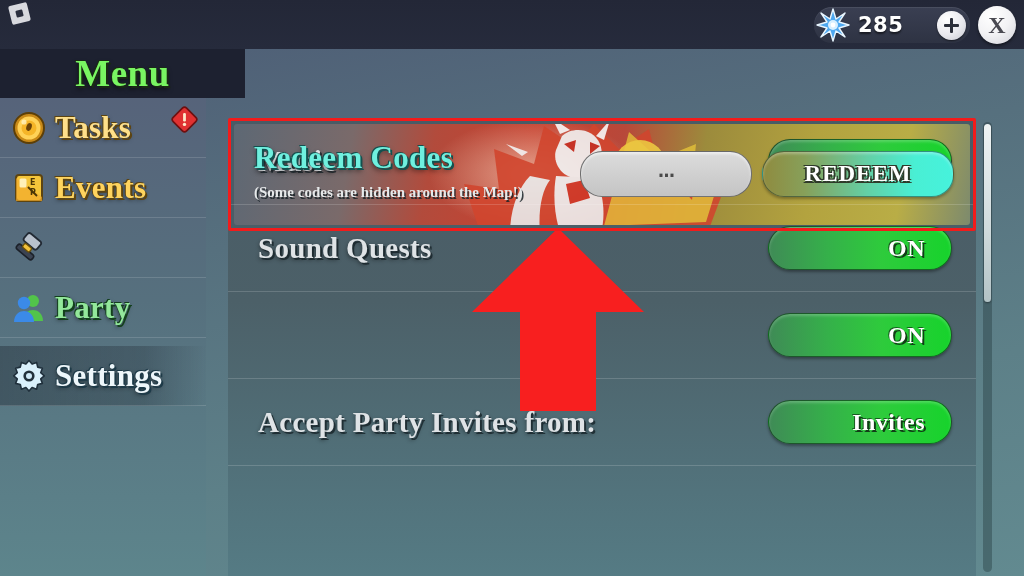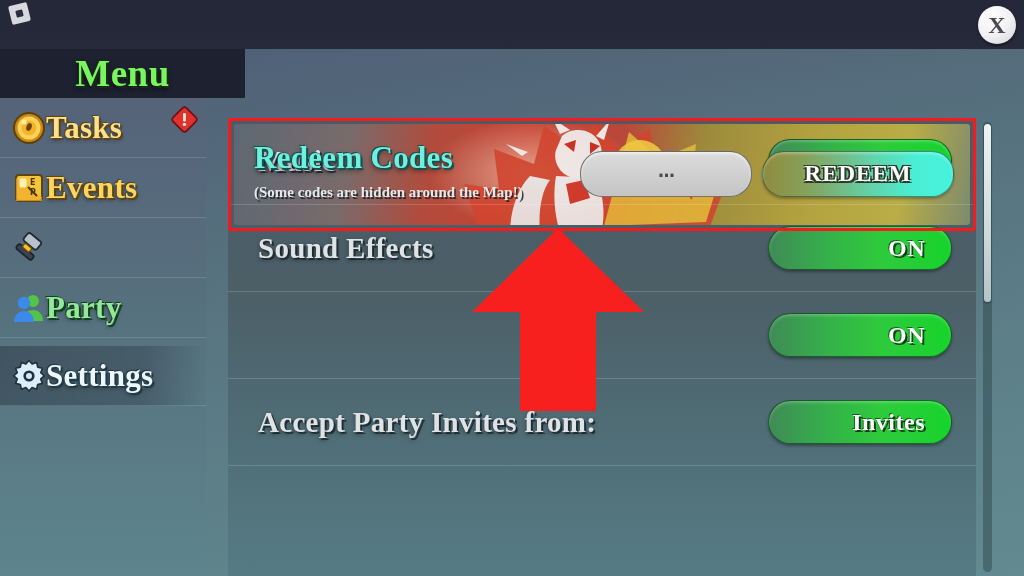--- a/index.html
+++ b/index.html
@@ -77,21 +77,21 @@
     position:absolute;left:0;top:49px;width:245px;height:49px;
     display:flex;align-items:center;justify-content:center;
     background:#1d2130;
     color:#79f562;font-size:37px;font-weight:bold;
     font-family:"Liberation Serif",serif;
     text-shadow:2px 2px 0 #1a2a14, -1px -1px 0 #1a2a14, 0 3px 5px rgba(0,0,0,.6);
     letter-spacing:.5px;
   }
   .nav{position:absolute;left:0;top:98px;width:206px;}
   .nav-item{
-    position:relative;height:60px;display:flex;align-items:center;
+    position:relative;height:60px;display:flex;align-items:center;gap:9px;
     padding-left:12px;box-sizing:border-box;
     border-bottom:1px solid rgba(255,255,255,.14);
   }
   .nav-item.active{
     background:linear-gradient(90deg,rgba(30,38,48,.40) 0%,rgba(30,38,48,.30) 70%,rgba(30,38,48,0) 100%);
     margin-top:8px;
   }
   .nav-ico{width:34px;height:34px;flex:0 0 34px;display:block;}
   .nav-label{
     font-size:31px;font-weight:bold;font-family:"Liberation Serif",serif;
@@ -220,20 +220,35 @@
 <body>
 
 <div id="app">
 
   <div class="topbar">
     <div class="roblox-logo">
       <div class="sq"></div>
     </div>
     <div class="topbar-right">
 
+      <div class="currency-pill">
+        <span class="cur-icon">
+          <svg viewBox="0 0 34 34">
+            <g>
+              <path d="M17 1 L20 11 L29 5 L23 14 L33 17 L23 20 L29 29 L20 23 L17 33 L14 23 L5 29 L11 20 L1 17 L11 14 L5 5 L14 11 Z" fill="#4ea8f0" stroke="#e9f6ff" stroke-width="1.4" stroke-linejoin="round"></path>
+              <circle cx="17" cy="17" r="5" fill="#d7efff"></circle>
+              <circle cx="17" cy="17" r="2.4" fill="#ffffff"></circle>
+            </g>
+          </svg>
+        </span>
+        <span class="cur-val">285</span>
+        <span class="plus-btn">
+            <i></i>
+          </span>
+      </div>
 
       <div class="close-btn">X</div>
     </div>
   </div>
 
   <div class="sidebar">
 
     <div class="menu-title">Menu</div>
 
     <div class="nav">
@@ -352,21 +367,21 @@
     </div>
 
     <div class="row">
       <span class="row-label">Music</span>
       <div class="toggle">
         <span>ON</span>
       </div>
     </div>
 
     <div class="row">
-      <span class="row-label">Sound Effects</span>
+      <span class="row-label">Sound Quests</span>
       <div class="toggle">
         <span>ON</span>
       </div>
     </div>
 
     <div class="row">
       <div class="toggle">
         <span>ON</span>
       </div>
     </div>

